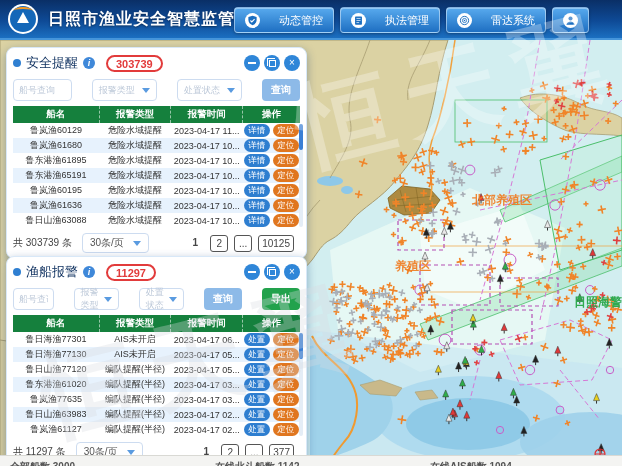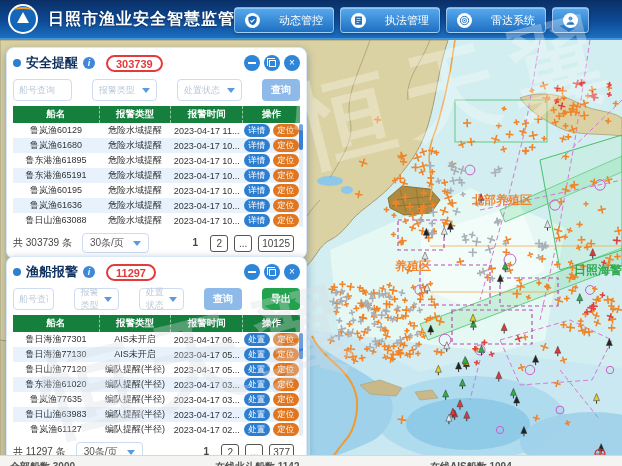--- a/index.html
+++ b/index.html
@@ -23,37 +23,37 @@
     background:linear-gradient(180deg,#58aaee,#1e6fc2); border:1px solid rgba(255,255,255,.45);
     color:#fff; font-size:11px; display:flex; gap:19px; align-items:center;
     box-shadow:inset 0 1px 0 rgba(255,255,255,.35), 0 1px 3px rgba(0,0,0,.3); cursor:pointer; }
   .nav-ico { width:15px; height:15px; border-radius:50%; background:#fff; display:flex;
     align-items:center; justify-content:center; }
 
   
   .map { position:absolute; top:40px; left:0; width:622px; height:426px; overflow:hidden; background:#d2eef0; z-index:1; }
   .map-label { position:absolute; font-weight:bold; white-space:nowrap; pointer-events:none; }
   .lbl-orange { color:#f07a1e; font-size:12px; opacity:.9; }
-  .lbl-green { color:#2faa50; font-size:12px; }
+  .lbl-green { color:#2faa50; font-size:12px;margin-top:32px; }
 
   
   .wm { position:absolute; z-index:20; font-size:95px; font-weight:bold; letter-spacing:14px;
     white-space:nowrap; transform:rotate(-14deg); pointer-events:none; }
   #wm1 { left:295px; top:28px; color:rgba(255,255,255,.30); }
   #wm2 { left:40px; top:298px; color:rgba(215,220,225,.33); }
 
   
   .panel { position:absolute; left:6px; width:301px; z-index:10; background:#fff;
     border:1px solid #d8e8f8; border-radius:8px; padding:4px 6px 5px;
     box-shadow:0 3px 10px rgba(15,60,120,.38); }
   #panel0 { top:47px; }
   #panel1 { top:256px; }
   .panel-head { display:flex; align-items:center; height:22px; gap:5px; }
   .p-dot { width:8px; height:8px; border-radius:50%; background:#2f7fd1; }
-  .p-title { font-size:13px; font-weight:bold; color:#0d2f5e; }
+  .p-title { font-size:13px; font-weight:normal; color:#0d2f5e; }
   .p-info { width:12px; height:12px; border-radius:50%; background:#3f88d9; color:#fff;
     font-size:9px; font-style:italic; font-weight:bold; display:flex; align-items:center; justify-content:center; }
   .p-badge { margin-left:6px; border:2px solid #e23b3b; color:#e23b3b; border-radius:9px;
     font-weight:bold; font-size:11px; padding:0 8px; height:17px; line-height:14px; background:#fff; }
   .winbtns { margin-left:auto; display:flex; gap:4px; }
   .wbtn { width:16px; height:16px; border-radius:50%; background:#2f86d8; color:#fff;
     display:flex; align-items:center; justify-content:center; font-size:10px; line-height:1; cursor:pointer; }
   .wbtn .bar { width:8px; height:2px; background:#fff; }
   .wbtn .sq { width:7px; height:7px; border:1.3px solid #fff; position:relative; }
   .wbtn .sq::before { content:""; position:absolute; left:-3px; top:-3px; width:7px; height:7px; border:1.3px solid #fff; border-right:none; border-bottom:none; }

